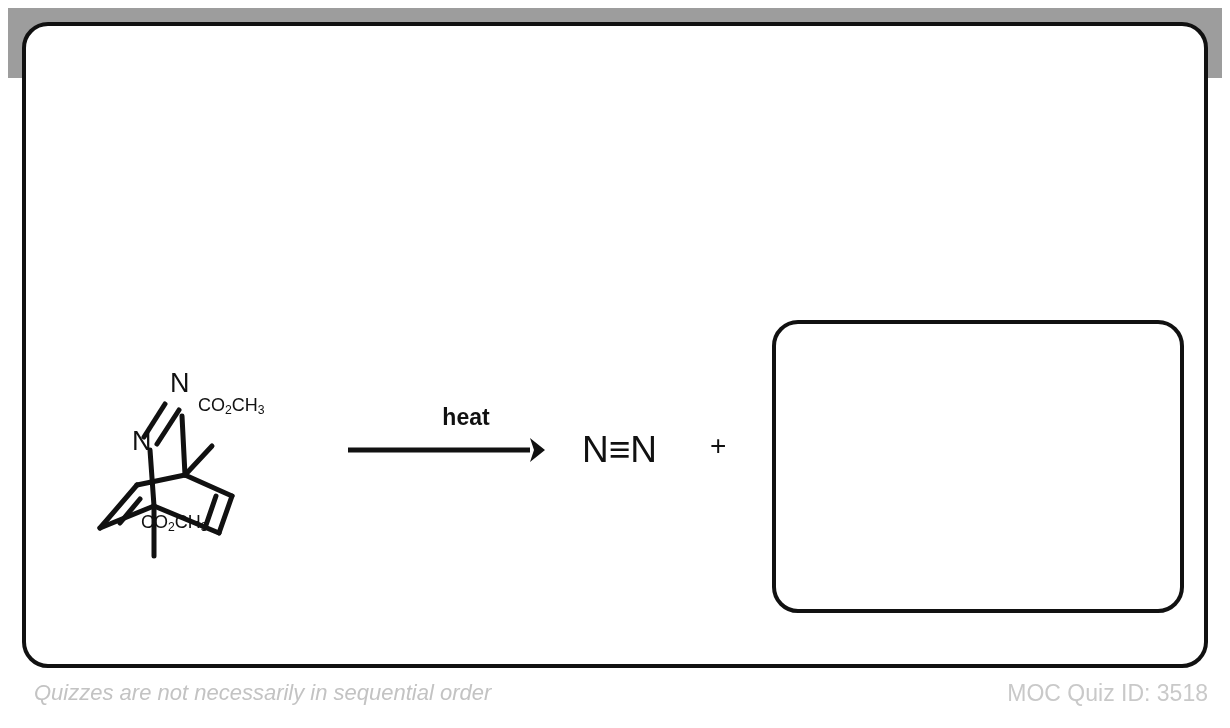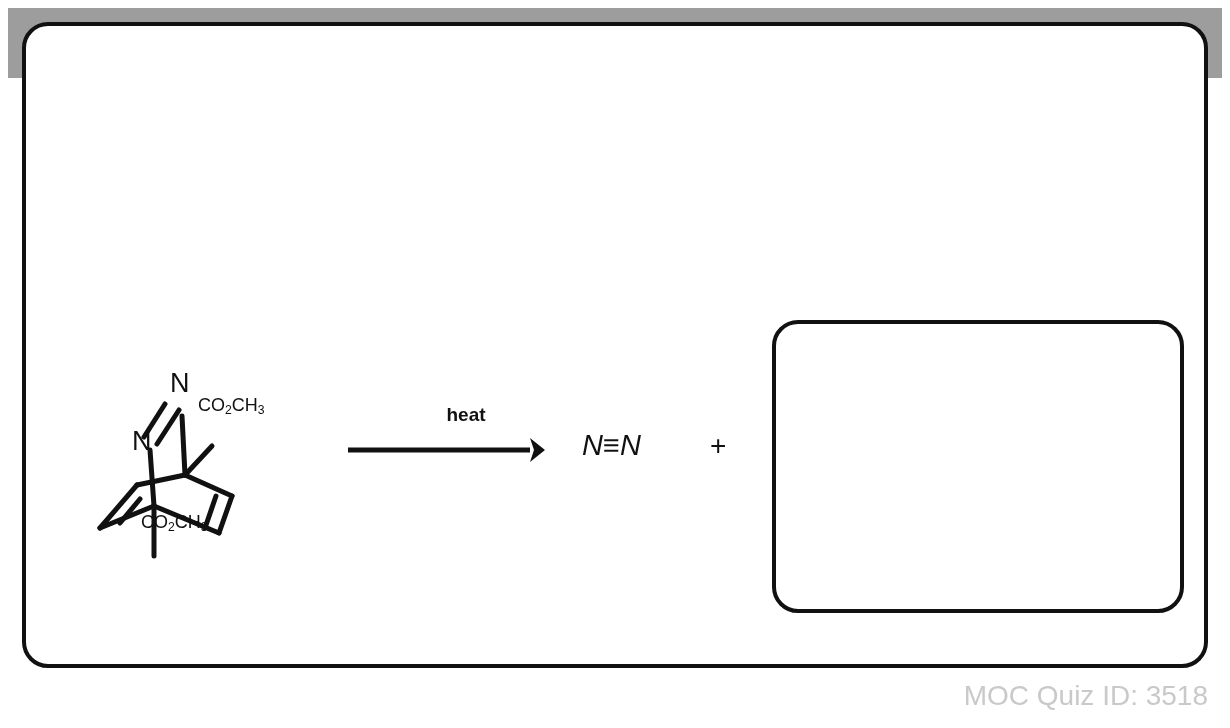--- a/index.html
+++ b/index.html
@@ -93,35 +93,34 @@
     overflow: visible;
   }
 
   
   #heat-label {
     position: absolute;
     left: 384px;
     top: 326px;
     width: 120px;
     text-align: center;
-    font-size: 19px;
+    font-size: 23px;
     font-weight: bold;
     color: #111111;
   }
 
   
   #dinitrogen {
     position: absolute;
     left: 560px;
     top: 351px;
-    font-size: 29px;
+    font-size: 37px;
     color: #111111;
     letter-spacing: 0px;
     white-space: nowrap;
-    font-style: italic;
   }
 
   #plus-sign {
     position: absolute;
     left: 688px;
     top: 352px;
     font-size: 28px;
     color: #111111;
   }
 
@@ -172,21 +171,21 @@
     top: 8px;
     font-size: 22px;
     font-style: italic;
     color: #c3c3c3;
     white-space: nowrap;
   }
   #footer-quizid {
     position: absolute;
     right: 22px;
     top: 8px;
-    font-size: 28px;
+    font-size: 23px;
     color: #c9c9c9;
     white-space: nowrap;
   }
 </style>
 </head>
 <body>
 
 <div id="header-band"></div>
 
 <div id="flashcard"></div>
@@ -245,14 +244,15 @@
     <div id="dinitrogen">N≡N</div>
 
     <div id="plus-sign">+</div>
 
     <div id="answer-box"></div>
 
   </div>
 </div>
 
 <div id="footer">
+  <span id="footer-note">Quizzes are not necessarily in sequential order</span>
   <span id="footer-quizid">MOC Quiz ID: 3518</span>
 </div>
 
 </body></html>

